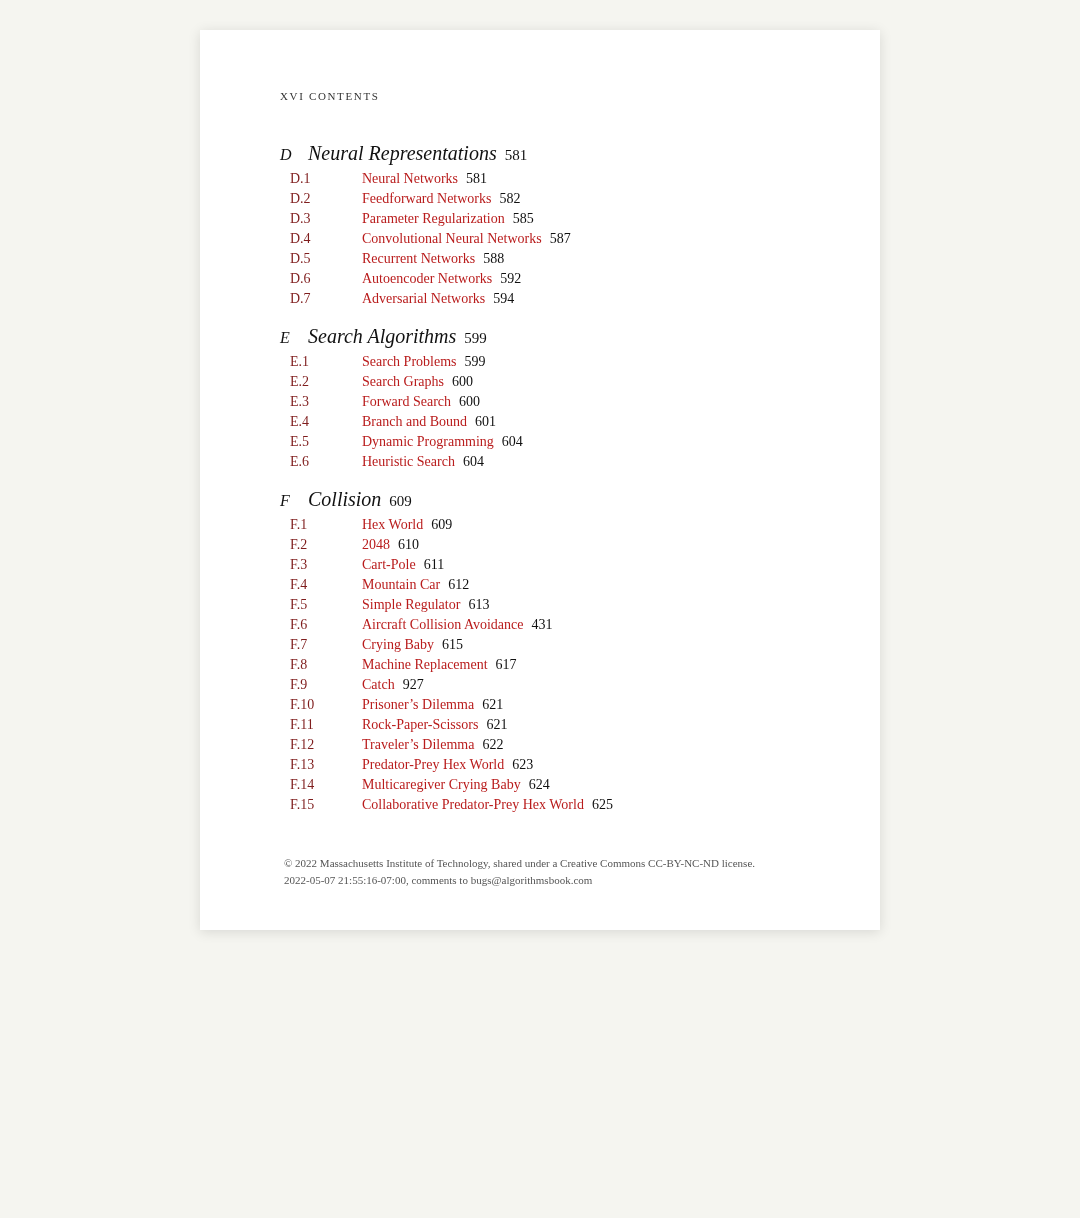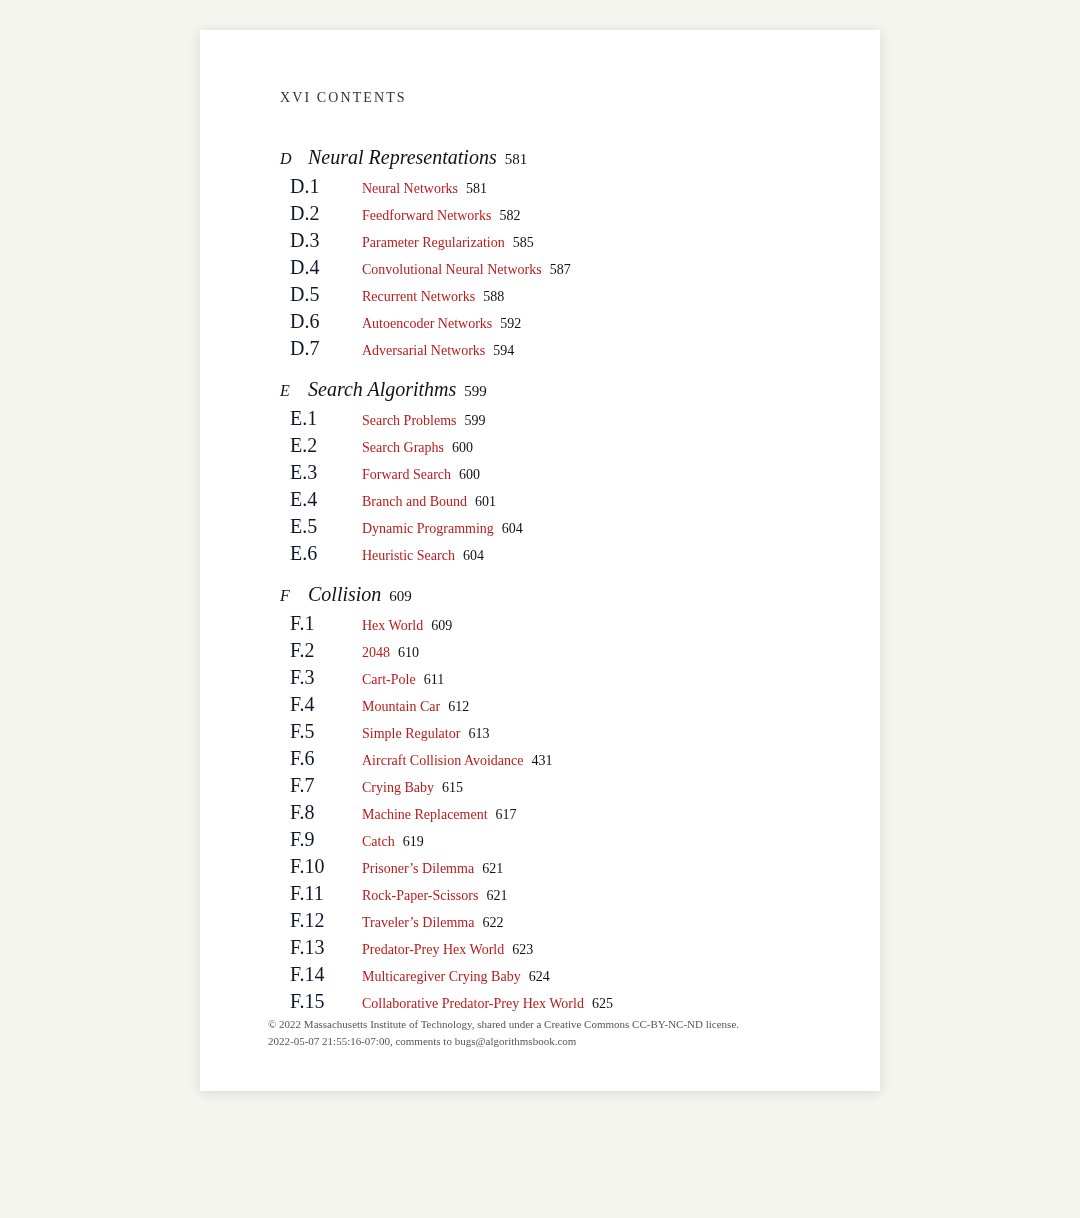--- a/index.html
+++ b/index.html
@@ -14,21 +14,21 @@
     .page {
       background: #ffffff;
       width: 680px;
       min-height: 900px;
       padding: 60px 80px 60px 80px;
       margin: 30px auto;
       box-shadow: 0 2px 12px rgba(0,0,0,0.12);
       position: relative;
     }
     .page-header {
-      font-size: 14px;
+      font-size: 11px;
       letter-spacing: 0.15em;
       color: #333;
       text-transform: uppercase;
       margin-bottom: 40px;
       font-family: 'Georgia', serif;
     }
     .section-row {
       display: flex;
       align-items: baseline;
       margin-bottom: 6px;
@@ -50,44 +50,44 @@
       font-size: 15px;
       color: #111;
     }
     .subsection-row {
       display: flex;
       align-items: baseline;
       margin-bottom: 4px;
       padding-left: 10px;
     }
     .sub-id {
-      font-size: 20px;
+      font-size: 14px;
       width: 72px;
       flex-shrink: 0;
-      color: #0f172a;
+      color: #7f1d1d;
       font-family: 'Georgia', serif;
     }
     .sub-title {
       font-size: 14px;
       color: #b91c1c;
       margin-right: 8px;
       font-family: 'Georgia', serif;
     }
     .sub-page {
       font-size: 14px;
       color: #111;
       font-family: 'Georgia', serif;
     }
     .section-block {
       margin-bottom: 18px;
     }
     .footer {
       position: absolute;
       bottom: 40px;
-      left: 68px;
+      left: 84px;
       right: 80px;
       font-size: 11px;
       color: #555;
       font-family: 'Georgia', serif;
       line-height: 1.6;
     }
   </style>
 </head>
 <body>
 
@@ -216,21 +216,21 @@
           <span class="sub-page">615</span>
         </div>
         <div class="subsection-row">
           <span class="sub-id">F.8</span>
           <span class="sub-title">Machine Replacement</span>
           <span class="sub-page">617</span>
         </div>
         <div class="subsection-row">
           <span class="sub-id">F.9</span>
           <span class="sub-title">Catch</span>
-          <span class="sub-page">619</span>
+          <span class="sub-page">927</span>
         </div>
         <div class="subsection-row">
           <span class="sub-id">F.10</span>
           <span class="sub-title">Prisoner’s Dilemma</span>
           <span class="sub-page">621</span>
         </div>
         <div class="subsection-row">
           <span class="sub-id">F.11</span>
           <span class="sub-title">Rock-Paper-Scissors</span>
           <span class="sub-page">621</span>

